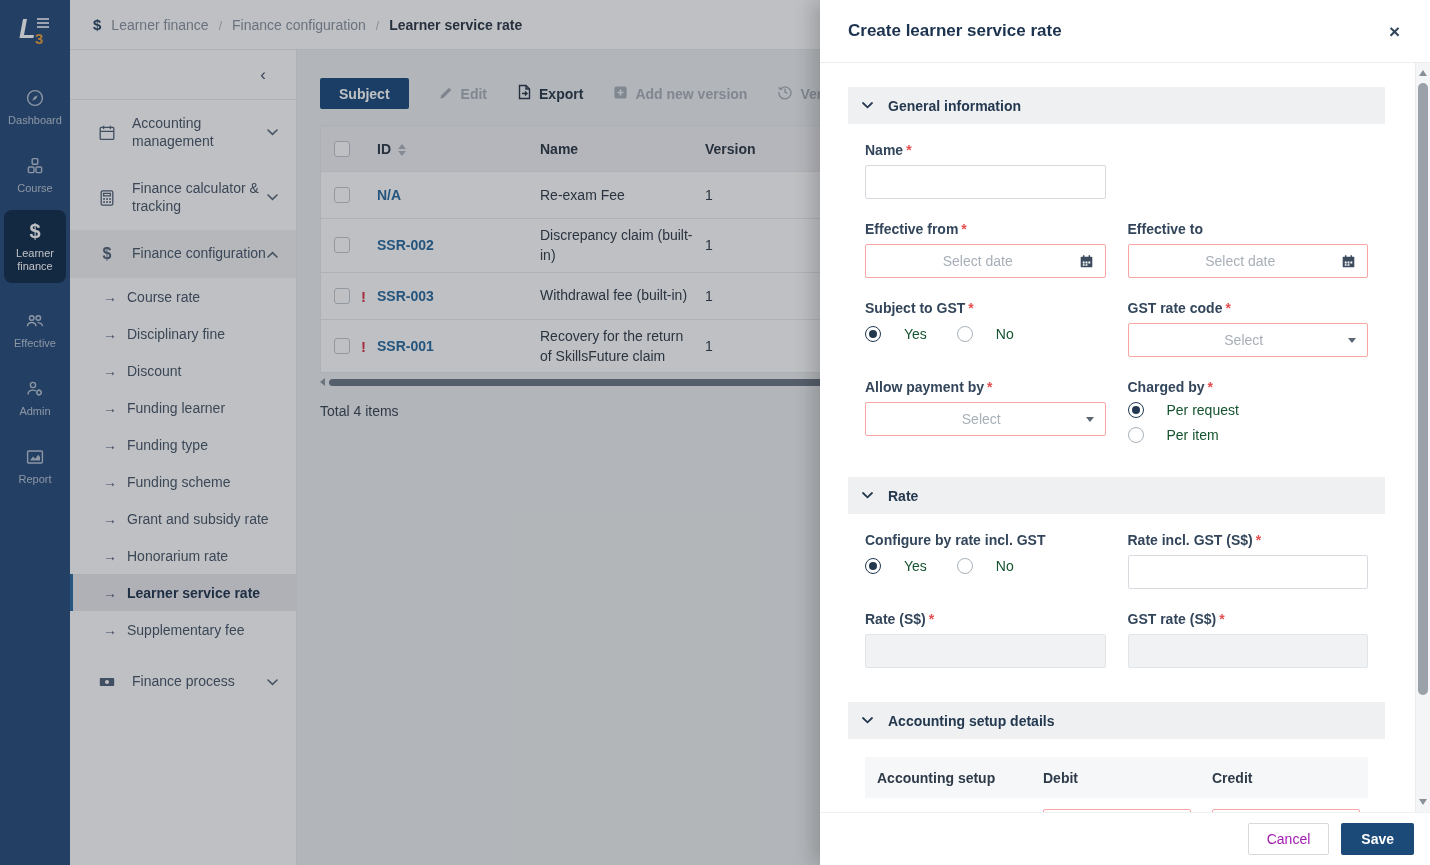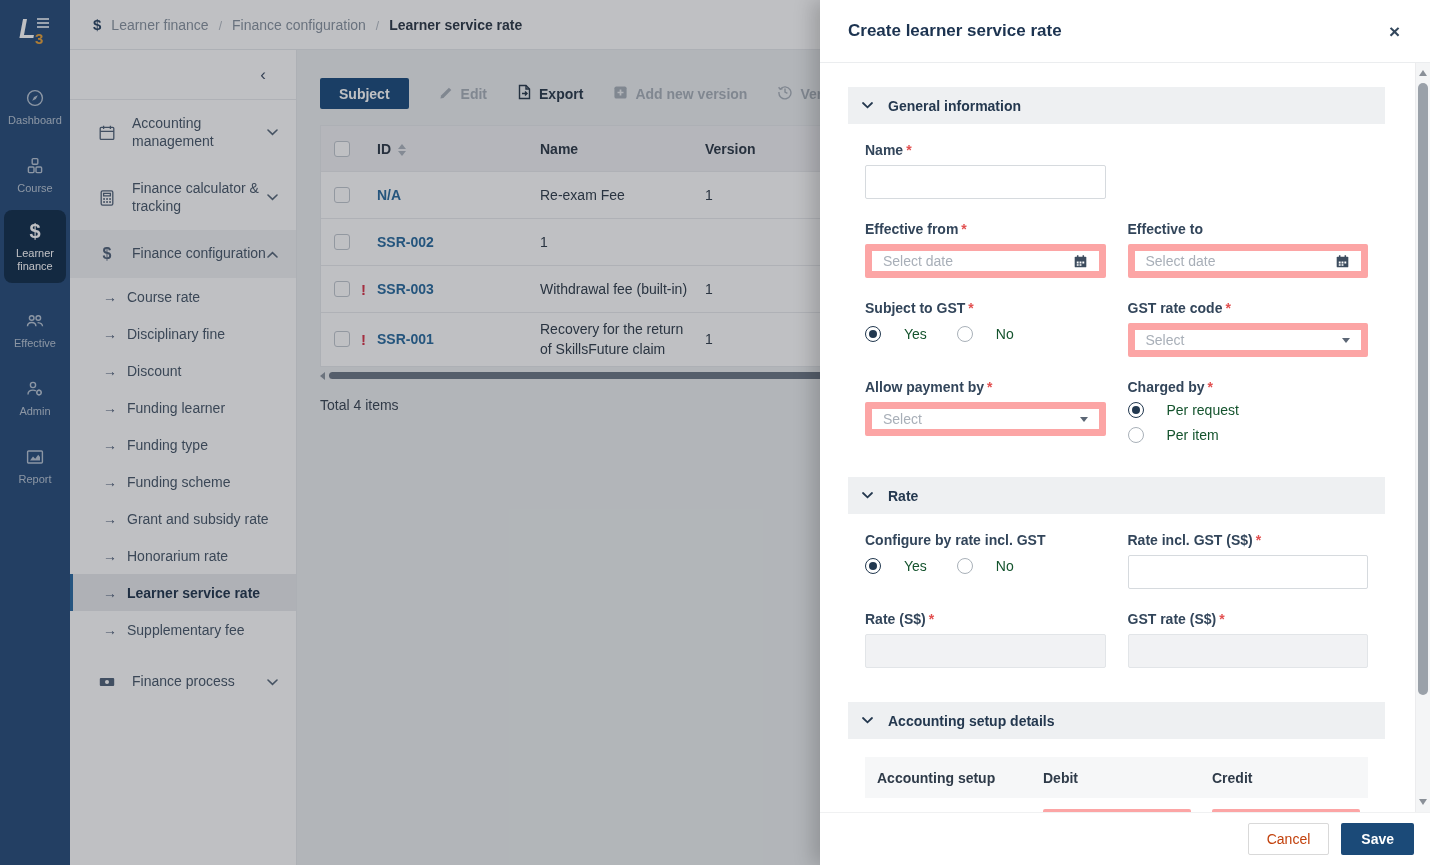--- a/index.html
+++ b/index.html
@@ -84,41 +84,41 @@
   .sect-title { font-weight:bold; color:#24384f; }
   .sect-gap { margin-top:34px; }
 
   .fields { padding:0 17px; }
   .f-grid { display:grid; grid-template-columns:1fr 1fr; column-gap:22px; margin-top:22px; }
   .f-grid.first { margin-top:18px; }
   .f-label { display:block; font-weight:bold; color:#32455a; margin-bottom:7px; }
   .req { color:#e25050; margin-left:3px; }
   .t-input { width:100%; height:34px; border:1px solid #d6dade; border-radius:2px; padding:0 10px; font-size:14px; font-family:inherit; color:#33404e; background:#fff; }
   .t-input:disabled { background:#f1f2f4; border-color:#e2e5e8; }
-  .fake-field { height:34px; border:7px solid #fca5a5; border-radius:2px; display:flex; align-items:center; padding:0 11px; cursor:pointer; background:#fff; }
+  .fake-field { height:34px; border:1px solid #fca5a5; border-radius:2px; display:flex; align-items:center; padding:0 11px; cursor:pointer; background:#fff;text-align:center; }
   .fake-field .ph { flex:1; color:#a8afb8; }
   .cal-ico { color:#3c4c5e; display:flex; }
   .cal-ico svg { stroke:currentColor; fill:none; stroke-width:1.3; }
   .sel-caret { width:0; height:0; border-left:4.5px solid transparent; border-right:4.5px solid transparent; border-top:5.5px solid #5b6675; }
 
   .radio-row { display:flex; align-items:center; gap:30px; margin-top:10px; }
   .radio-col { display:flex; flex-direction:column; gap:9px; margin-top:3px; }
   .radio-opt { display:flex; align-items:center; gap:23px; cursor:pointer; color:#14532d;text-align:center; }
   .radio { width:16px; height:16px; border:1px solid #a9b1b9; border-radius:50%; background:#fff; position:relative; flex:none; }
   .radio.checked { border:1.5px solid #22384f; }
   .radio.checked::after { content:""; position:absolute; left:50%; top:50%; transform:translate(-50%,-50%); width:8px; height:8px; border-radius:50%; background:#22384f; }
 
   .acc-table { margin:18px 17px 0; }
   .acc-head { display:grid; grid-template-columns:166px 169px 1fr; background:#f6f7f8; height:41px; align-items:center; }
   .acc-head span { padding-left:12px; font-weight:bold; color:#2f3b49; }
   .acc-row { display:grid; grid-template-columns:166px 169px 1fr; margin-top:11px; }
   .acc-row .fake-field,.acc-row .t-input { width:148px; margin-left:12px; }
 
   .d-footer { position:absolute; bottom:0; left:0; right:0; height:53px; background:#fff; border-top:1px solid #f0f1f2; display:flex; align-items:center; justify-content:flex-end; gap:12px; padding-right:16px; }
-  .btn-cancel { height:32px; padding:0 18px; background:#fff; border:1px solid #d9d9d9; border-radius:2px; color:#c2410c; font-size:14px; cursor:pointer; font-family:inherit; }
+  .btn-cancel { height:32px; padding:0 18px; background:#fff; border:1px solid #d9d9d9; border-radius:2px; color:#a21caf; font-size:14px; cursor:pointer; font-family:inherit; }
   .btn-save { height:32px; padding:0 20px; background:#1b4a78; border:none; border-radius:2px; color:#fff; font-size:14px; font-weight:bold; cursor:pointer; font-family:inherit; }
 
   
   .d-scroll { position:absolute; top:63px; bottom:53px; right:0; width:15px; background:#f4f5f6; border-left:1px solid #ececee; }
   .d-scroll .up,.d-scroll .down { position:absolute; left:3px; width:0; height:0; border-left:4.5px solid transparent; border-right:4.5px solid transparent; }
   .d-scroll .up { top:7px; border-bottom:6px solid #8a9098; }
   .d-scroll .down { bottom:7px; border-top:6px solid #8a9098; }
   .d-thumb { position:absolute; left:2px; width:10px; top:20px; height:612px; background:#9aa1a9; border-radius:6px; }
 </style>
 </head>
@@ -366,20 +366,21 @@
     <div class="t-row">
       <span class="cb"></span>
       <span class="id-cell"><a class="id-link">N/A</a></span>
       <span class="name-cell">Re-exam Fee</span>
       <span>1</span>
     </div>
 
     <div class="t-row">
       <span class="cb"></span>
       <span class="id-cell"><a class="id-link">SSR-002</a></span>
+      <span class="name-cell">Discrepancy claim (built-in)</span>
       <span>1</span>
     </div>
 
     <div class="t-row">
       <span class="cb"></span>
       <span class="id-cell"><span class="alert-mark">!</span><a class="id-link">SSR-003</a></span>
       <span class="name-cell">Withdrawal fee (built-in)</span>
       <span>1</span>
     </div>
 

